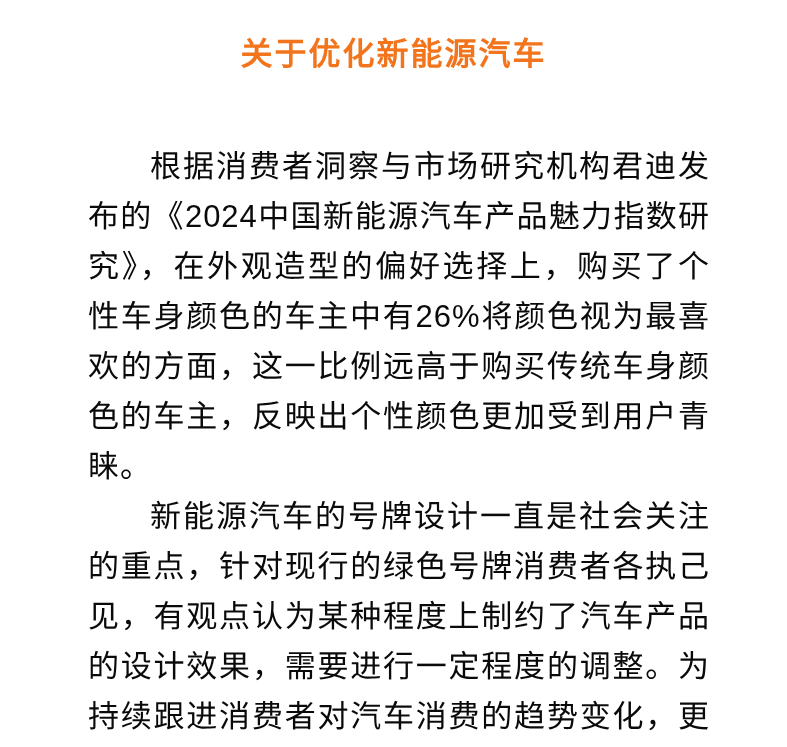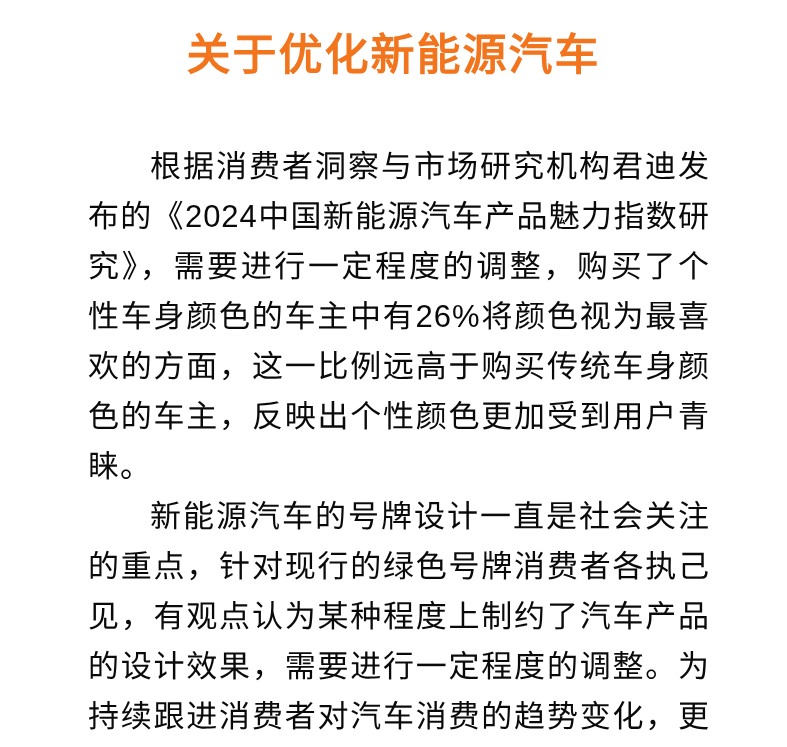--- a/index.html
+++ b/index.html
@@ -12,21 +12,21 @@
       position: relative;
       width: 787px;
       height: 747px;
       background: #ffffff;
       overflow: hidden;
     }
     .article-title {
       padding-top: 28px;
       text-align: center;
       font-weight: 700;
-      font-size: 44px;
+      font-size: 32px;
       line-height: 53px;
       letter-spacing: 2px;
       color: #F2741C;
     }
     .title-line { display: block; }
     .article-body {
       margin-top: 61px;
       padding-left: 88px;
       padding-right: 77px;
       color: #0a0a0a;
@@ -43,16 +43,16 @@
   </style>
 </head>
 <body>
 
 <div class="page">
   <h1 class="article-title">
     <span class="title-line">关于优化新能源汽车</span>
   </h1>
 
   <div class="article-body">
-    <p>根据消费者洞察与市场研究机构君迪发布的《2024中国新能源汽车产品魅力指数研究》，需要进行一定程度的调整，购买了个性车身颜色的车主中有26%将颜色视为最喜欢的方面，这一比例远高于购买传统车身颜色的车主，反映出个性颜色更加受到用户青睐。</p>
+    <p>根据消费者洞察与市场研究机构君迪发布的《2024中国新能源汽车产品魅力指数研究》，在外观造型的偏好选择上，购买了个性车身颜色的车主中有26%将颜色视为最喜欢的方面，这一比例远高于购买传统车身颜色的车主，反映出个性颜色更加受到用户青睐。</p>
     <p>新能源汽车的号牌设计一直是社会关注的重点，针对现行的绿色号牌消费者各执己见，有观点认为某种程度上制约了汽车产品的设计效果，需要进行一定程度的调整。为持续跟进消费者对汽车消费的趋势变化，更好地保障用户体验。</p>
   </div>
 </div>
 
 </body></html>

